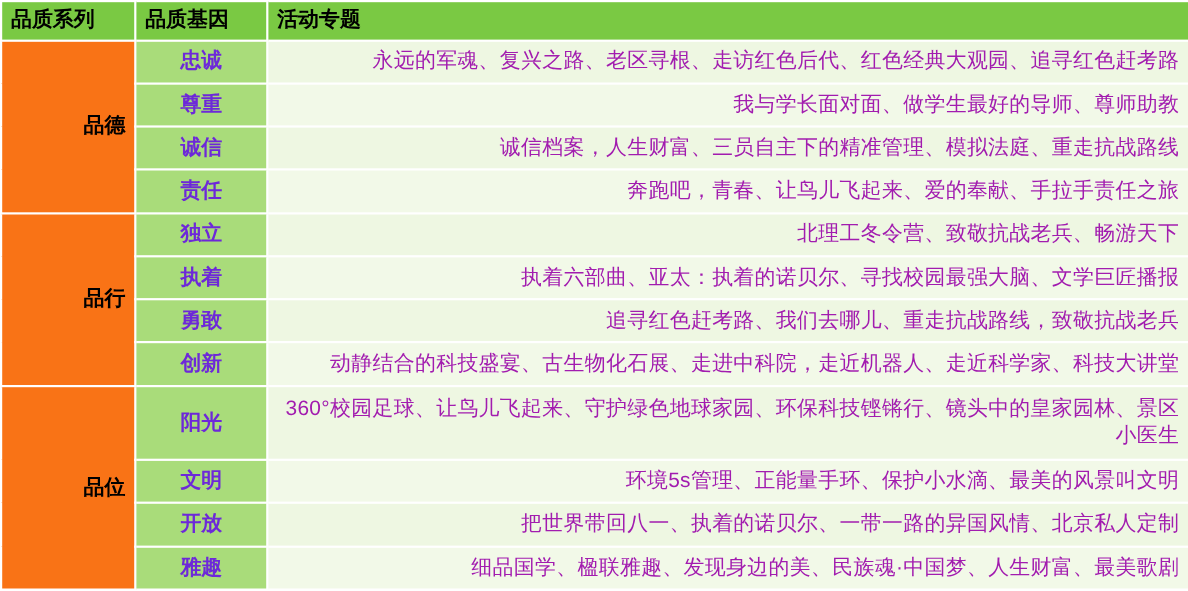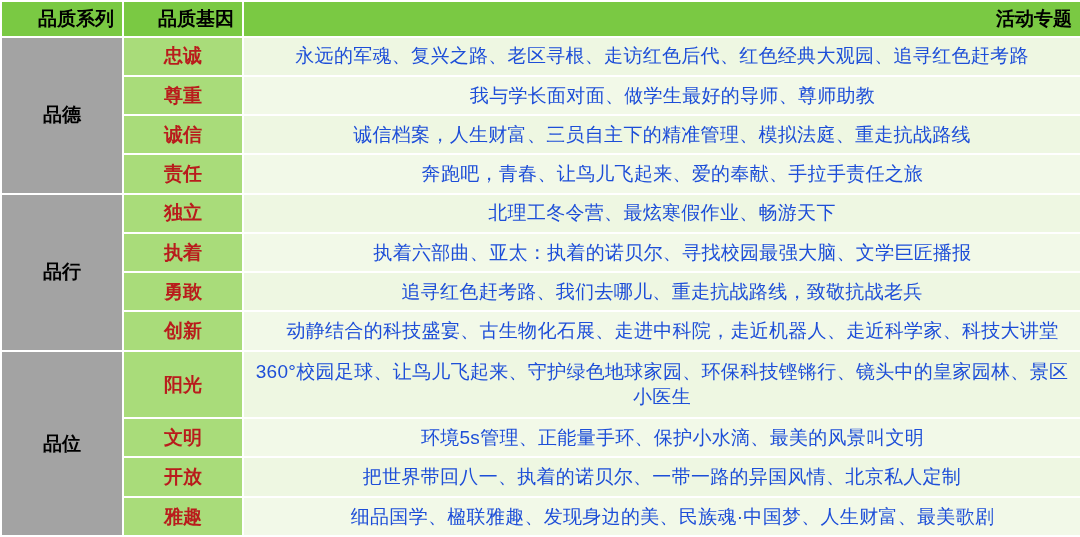--- a/index.html
+++ b/index.html
@@ -29,46 +29,46 @@
     padding: 4px 8px;
     font-size: 19px;
     line-height: 1.35;
     vertical-align: middle;
     box-sizing: border-box;
   }
   thead th {
     background: #7ac943;
     color: #000000;
     font-weight: bold;
-    text-align: right;
+    text-align: left;
     height: 34px;
     font-size: 19px;
   }
   .col-series { width: 122px; }
   .col-gene   { width: 120px; }
   .col-topic  { width: 838px; }
 
   td.series-cell {
-    background: #a3a3a3;
-    text-align: center;
+    background: #f97316;
+    text-align: right;
     font-weight: bold;
     color: #000000;
     font-size: 20px;
   }
   td.gene-cell {
     background: #a9dc7a;
     text-align: center;
     font-weight: bold;
-    color: #b91c1c;
+    color: #6d28d9;
     font-size: 20px;
   }
   td.topic-cell {
     background: #eef7e2;
-    text-align: center;
-    color: #1d4ed8;
+    text-align: right;
+    color: #a21caf;
     font-size: 19px;
     letter-spacing: 0.3px;
   }
   td.topic-cell.alt {
     background: #f2f9e8;
     padding-left: 29px;
   }
 </style>
 </head>
 <body>
@@ -103,21 +103,21 @@
         <td class="topic-cell">诚信档案，人生财富、三员自主下的精准管理、模拟法庭、重走抗战路线</td>
       </tr>
       <tr>
         <td class="gene-cell">责任</td>
         <td class="topic-cell alt">奔跑吧，青春、让鸟儿飞起来、爱的奉献、手拉手责任之旅</td>
       </tr>
 
       <tr>
         <td class="series-cell" rowspan="4">品行</td>
         <td class="gene-cell">独立</td>
-        <td class="topic-cell">北理工冬令营、最炫寒假作业、畅游天下</td>
+        <td class="topic-cell">北理工冬令营、致敬抗战老兵、畅游天下</td>
       </tr>
       <tr>
         <td class="gene-cell">执着</td>
         <td class="topic-cell alt">执着六部曲、亚太：执着的诺贝尔、寻找校园最强大脑、文学巨匠播报</td>
       </tr>
       <tr>
         <td class="gene-cell">勇敢</td>
         <td class="topic-cell">追寻红色赶考路、我们去哪儿、重走抗战路线，致敬抗战老兵</td>
       </tr>
       <tr>

